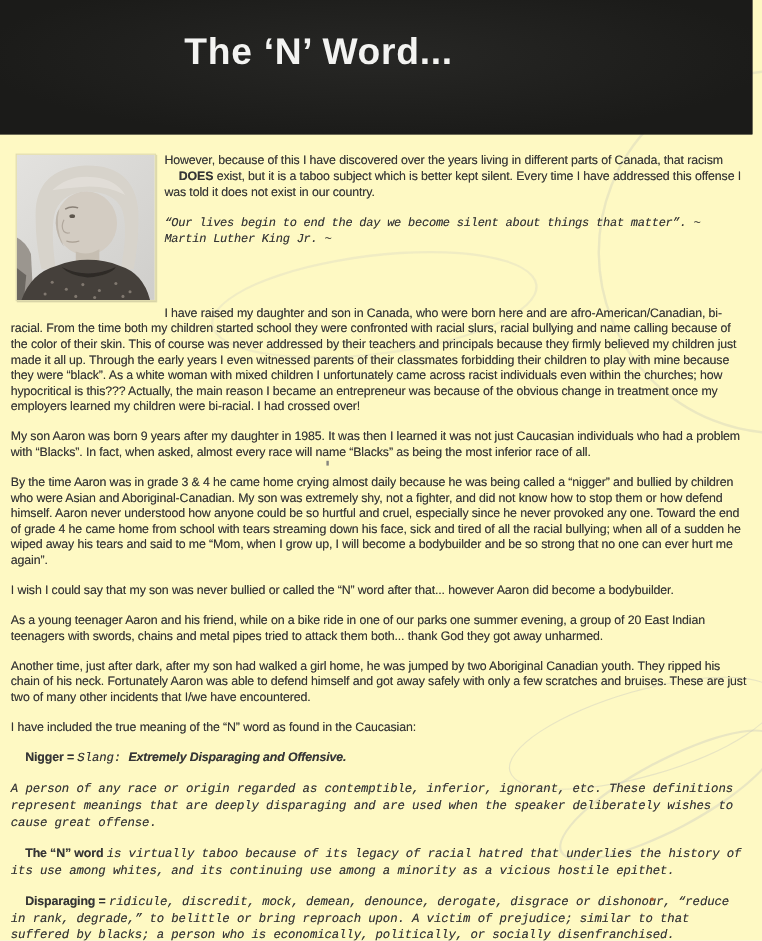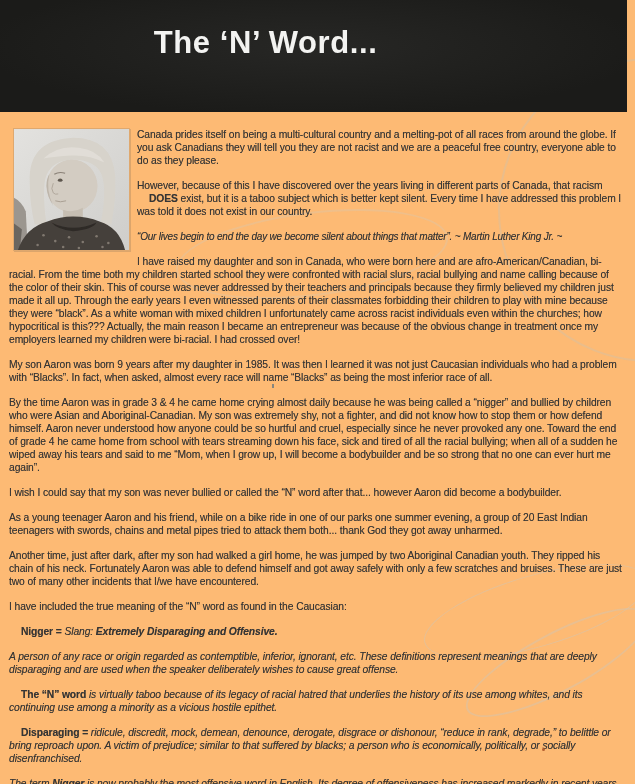--- a/index.html
+++ b/index.html
@@ -1,17 +1,17 @@
 <!DOCTYPE html>
 <html><head>
 <meta charset="utf-8">
 <style>
   html,body{margin:0;padding:0;}
   body{background:#f6f6f4;font-family:"Liberation Sans",sans-serif;}
-  .page{position:relative;width:635px;height:784px;background:#fdba74;overflow:hidden;}
+  .page{position:relative;width:635px;height:784px;background:#fef9c3;overflow:hidden;}
 
   
   .wm{position:absolute;border:2px solid rgba(196,196,188,.32);border-radius:50%;z-index:0;}
   .wm1{left:498px;top:58px;width:300px;height:300px;}
   .wm2{left:420px;top:575px;width:230px;height:70px;transform:rotate(-16deg);border-width:1.5px;border-color:rgba(200,200,192,.42);}
   .wm3{left:455px;top:633px;width:200px;height:55px;transform:rotate(-28deg);border-color:rgba(200,200,192,.38);}
   .wm4{left:175px;top:212px;width:270px;height:80px;transform:rotate(-7deg);border-color:rgba(205,205,198,.28);}
   .speck1{position:absolute;left:542px;top:748px;width:3px;height:3px;border-radius:50%;background:#b45f2f;z-index:2;}
   .speck2{position:absolute;left:272px;top:384px;width:2px;height:4px;background:#86867f;z-index:2;}
 
@@ -31,21 +31,21 @@
          border:1px solid rgba(90,90,85,.18);box-sizing:border-box;box-shadow:1px 1px 0 rgba(70,70,65,.18);}
   .photo svg{display:block;width:100%;height:100%;}
 
   .top-block{margin-left:128px;min-height:127px;}
   .para{margin:0 0 12px 0;}
   .quote{font-style:italic;font-size:10px;letter-spacing:-0.2px;}
   .indent{text-indent:128px;}
 
   .s-n{font-style:normal;font-weight:normal;}
   .s-b{font-weight:bold;padding-left:12px;}
-  .s-i{font-style:italic;}
+  .s-i{font-style:italic;font-family:Liberation Mono, monospace;}
   .s-bi{font-weight:bold;font-style:italic;margin-top:16px;}
 </style>
 </head>
 <body>
 
 <div class="page">
 
   <div class="wm wm1"></div>
   <div class="wm wm2"></div>
   <div class="wm wm3"></div>
@@ -95,22 +95,21 @@
             <circle cx="24" cy="118" r="1.3"></circle>
               <circle cx="90" cy="120" r="1.3"></circle>
             <circle cx="50" cy="120" r="1.3"></circle>
               <circle cx="66" cy="121" r="1.3"></circle>
           </g>
         </g>
       </svg>
     </figure>
 
     <div class="top-block">
-      <p class="para"><span class="s-n">Canada prides itself on being a multi-cultural country and a melting-pot of all races from around the globe. If you ask Canadians they will tell you they are not racist and we are a peaceful free country, everyone able to do as they please.</span></p>
-      <p class="para"><span class="s-n">However, because of this I have discovered over the years living in different parts of Canada, that racism </span><span class="s-b">DOES</span><span class="s-n"> exist, but it is a taboo subject which is better kept silent. Every time I have addressed this problem I was told it does not exist in our country.</span></p>
+      <p class="para"><span class="s-n">However, because of this I have discovered over the years living in different parts of Canada, that racism </span><span class="s-b">DOES</span><span class="s-n"> exist, but it is a taboo subject which is better kept silent. Every time I have addressed this offense I was told it does not exist in our country.</span></p>
       <p class="para quote"><span class="s-i">“Our lives begin to end the day we become silent about things that matter”.  ~ Martin Luther King Jr. ~</span></p>
     </div>
 
     <p class="para indent"><span class="s-n">I have raised my daughter and son in Canada, who were born here and are afro-American/Canadian, bi-racial. From the time both my children started school they were confronted with racial slurs, racial bullying and name calling because of the color of their skin. This of course was never addressed by their teachers and principals because they firmly believed my children just made it all up. Through the early years I even witnessed parents of their classmates forbidding their children to play with mine because they were “black”. As a white woman with mixed children I unfortunately came across racist individuals even within the churches; how hypocritical is this??? Actually, the main reason I became an entrepreneur was because of the obvious change in treatment once my employers learned my children were bi-racial. I had crossed over!</span></p>
     <p class="para"><span class="s-n">My son Aaron was born 9 years after my daughter in 1985. It was then I learned it was not just Caucasian individuals who had a problem with “Blacks”. In fact, when asked, almost every race will name “Blacks” as being the most inferior race of all.</span></p>
     <p class="para"><span class="s-n">By the time Aaron was in grade 3 &amp; 4 he came home crying almost daily because he was being called a “nigger” and bullied by children who were Asian and Aboriginal-Canadian. My son was extremely shy, not a fighter, and did not know how to stop them or how defend himself. Aaron never understood how anyone could be so hurtful and cruel, especially since he never provoked any one.  Toward the end of grade 4 he came home from school with tears streaming down his face, sick and tired of all the racial bullying; when all of a sudden he wiped away his tears and said to me “Mom, when I grow up, I will become a bodybuilder and be so strong that no one can ever hurt me again”.</span></p>
     <p class="para"><span class="s-n">I wish I could say that my son was never bullied or called the “N” word after that... however Aaron did become a bodybuilder.</span></p>
     <p class="para"><span class="s-n">As a young teenager Aaron and his friend, while on a bike ride in one of our parks one summer evening, a group of 20 East Indian teenagers with swords, chains and metal pipes tried to attack them both... thank God they got away unharmed.</span></p>
     <p class="para"><span class="s-n">Another time, just after dark, after my son had walked a girl home, he was jumped by two Aboriginal Canadian youth. They ripped his chain of his neck. Fortunately Aaron was able to defend himself and got away safely with only a few scratches and bruises. These are just two of many other incidents that I/we have encountered.</span></p>
     <p class="para"><span class="s-n">I have included the true meaning of the “N” word as found in the Caucasian:</span></p>

